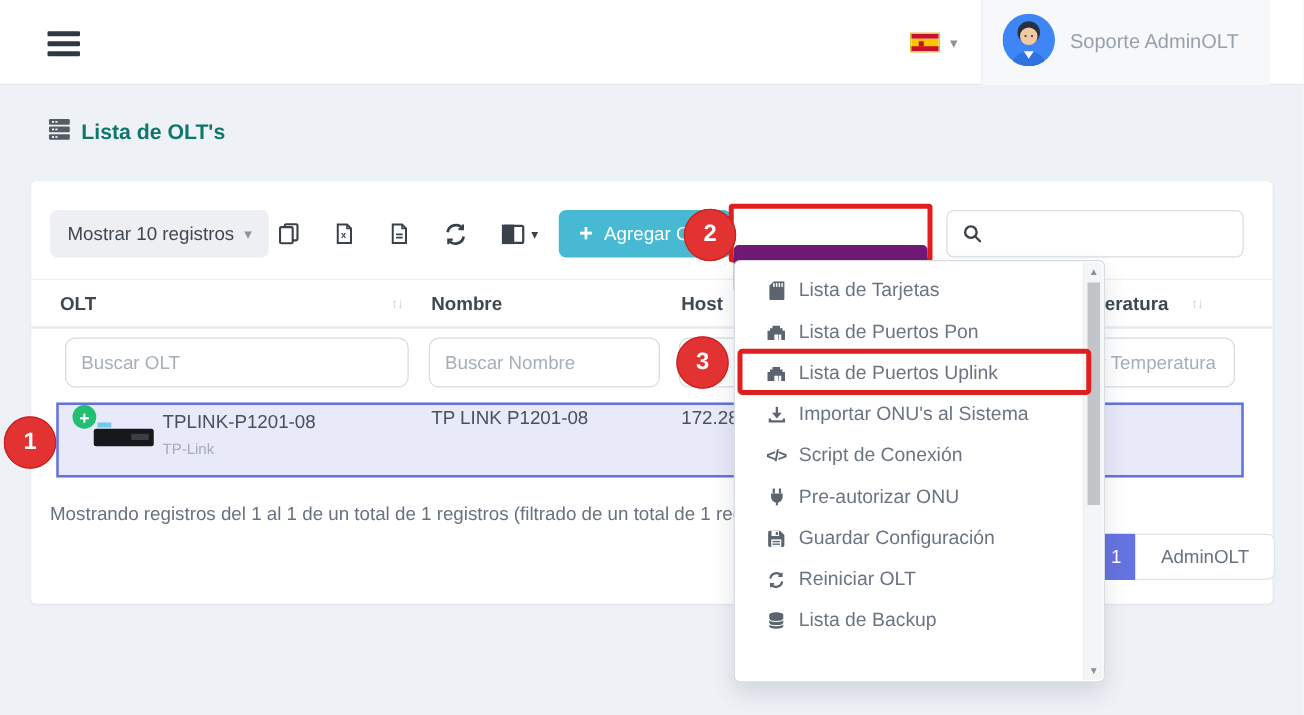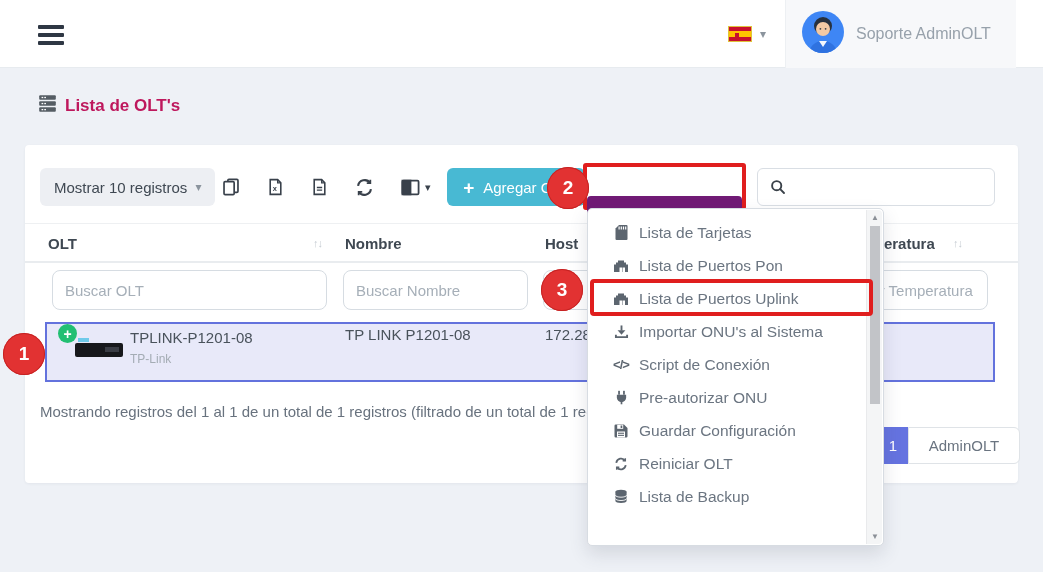--- a/index.html
+++ b/index.html
@@ -17,21 +17,21 @@
   .lang-btn { position:absolute; left:728px; top:26px; display:flex; align-items:center; gap:8px; }
   .flag { width:24px; height:16px; border:1px solid #e0c23c; position:relative; overflow:hidden; }
   .flag .r1{position:absolute;left:0;top:0;width:100%;height:4px;background:#c8102e;}
   .flag .ry{position:absolute;left:0;top:4px;width:100%;height:8px;background:#ffc400;}
   .flag .r2{position:absolute;left:0;bottom:0;width:100%;height:4px;background:#c8102e;}
   .flag .crest{position:absolute;left:6px;top:6px;width:4px;height:4px;background:#c8102e;}
   .caret { color:#8b949d; font-size:12px; }
   .user-box { position:absolute; left:785px; top:0; width:231px; height:68px; background:#f7f8fa; border-left:1px solid #edf0f3; display:flex; align-items:center; gap:12px; padding-left:16px; }
   .user-name { font-size:16px; color:#97a1ab; }
   
-  .page-title { position:absolute; left:38px; top:94px; display:flex; align-items:center; gap:8px; font-size:17px; font-weight:bold; color:#be185d; z-index:1; }
+  .page-title { position:absolute; left:38px; top:94px; display:flex; align-items:center; gap:8px; font-size:17px; font-weight:bold; color:#0f766e; z-index:1; }
   
   .card { position:absolute; left:25px; top:145px; width:993px; height:338px; background:#fff; border-radius:4px; box-shadow:0 1px 3px rgba(40,50,70,.06); z-index:2; }
   .entries-btn { position:absolute; left:15px; top:23px; height:38px; padding:0 14px; background:#edeff3; border:none; border-radius:6px; font-size:15px; color:#3f4852; display:flex; align-items:center; gap:8px; cursor:pointer; font-family:inherit; }
   .tb-icons { position:absolute; left:197px; top:23px; height:38px; display:flex; align-items:center; gap:27px; }
   .tb-icons .ic { cursor:pointer; display:flex; align-items:center; }
   .col-caret { color:#3a424c; font-size:11px; margin-left:5px; }
   .add-btn { position:absolute; left:422px; top:23px; width:138px; height:38px; background:#48b9d3; border:none; border-radius:6px; color:#fff; font-size:15px; display:flex; align-items:center; justify-content:center; gap:9px; cursor:pointer; font-family:inherit; }
   .add-btn .plus { font-size:19px; font-weight:bold; line-height:1; }
   .tools-annotation { position:absolute; left:558px; top:18px; width:163px; height:47px; border:4px solid #e01e1e; border-radius:3px; z-index:46; }
   .tools-btn { position:absolute; left:0; top:0; width:155px; height:39px; background:#701a75; border:none; border-radius:4px; color:#fff; font-size:15px; display:flex; align-items:center; justify-content:center; gap:9px; cursor:pointer; font-family:inherit;margin-top:29px; }

